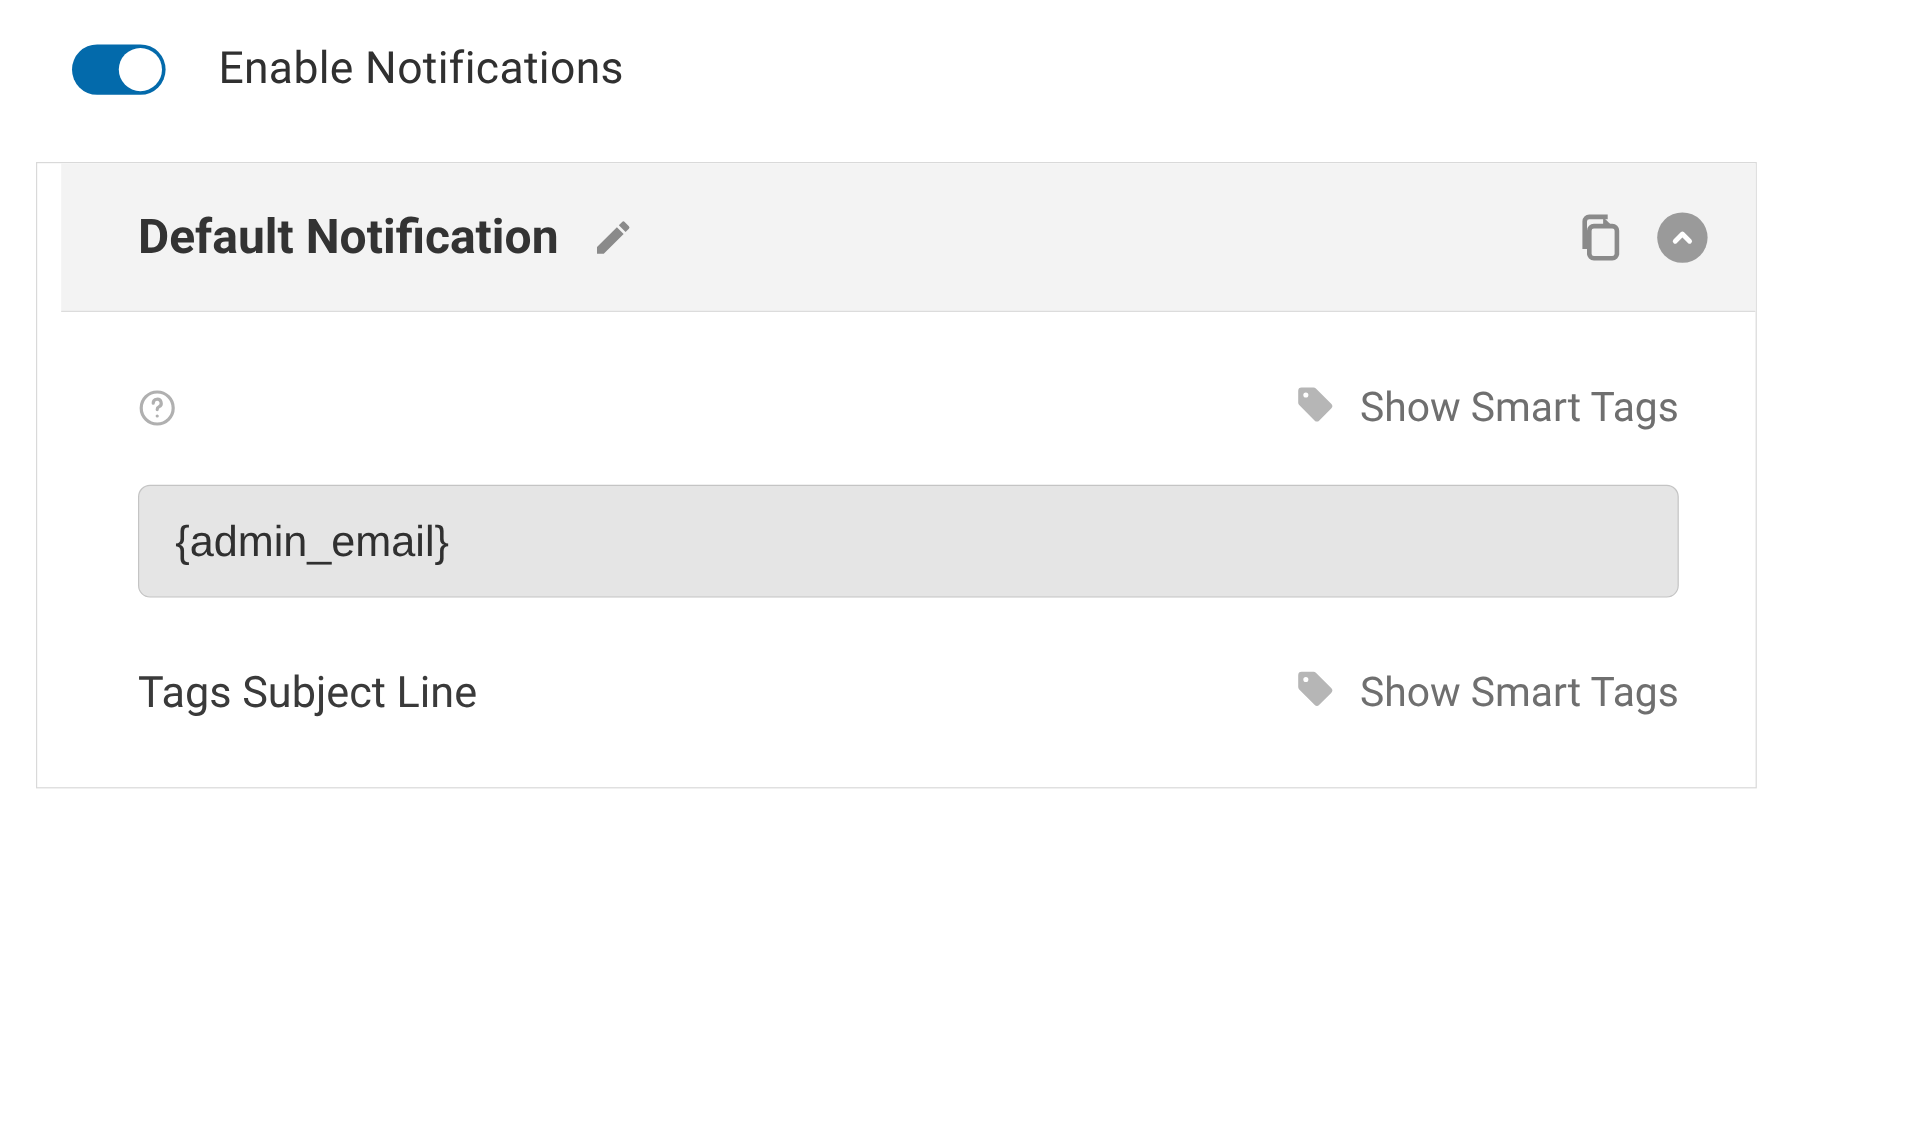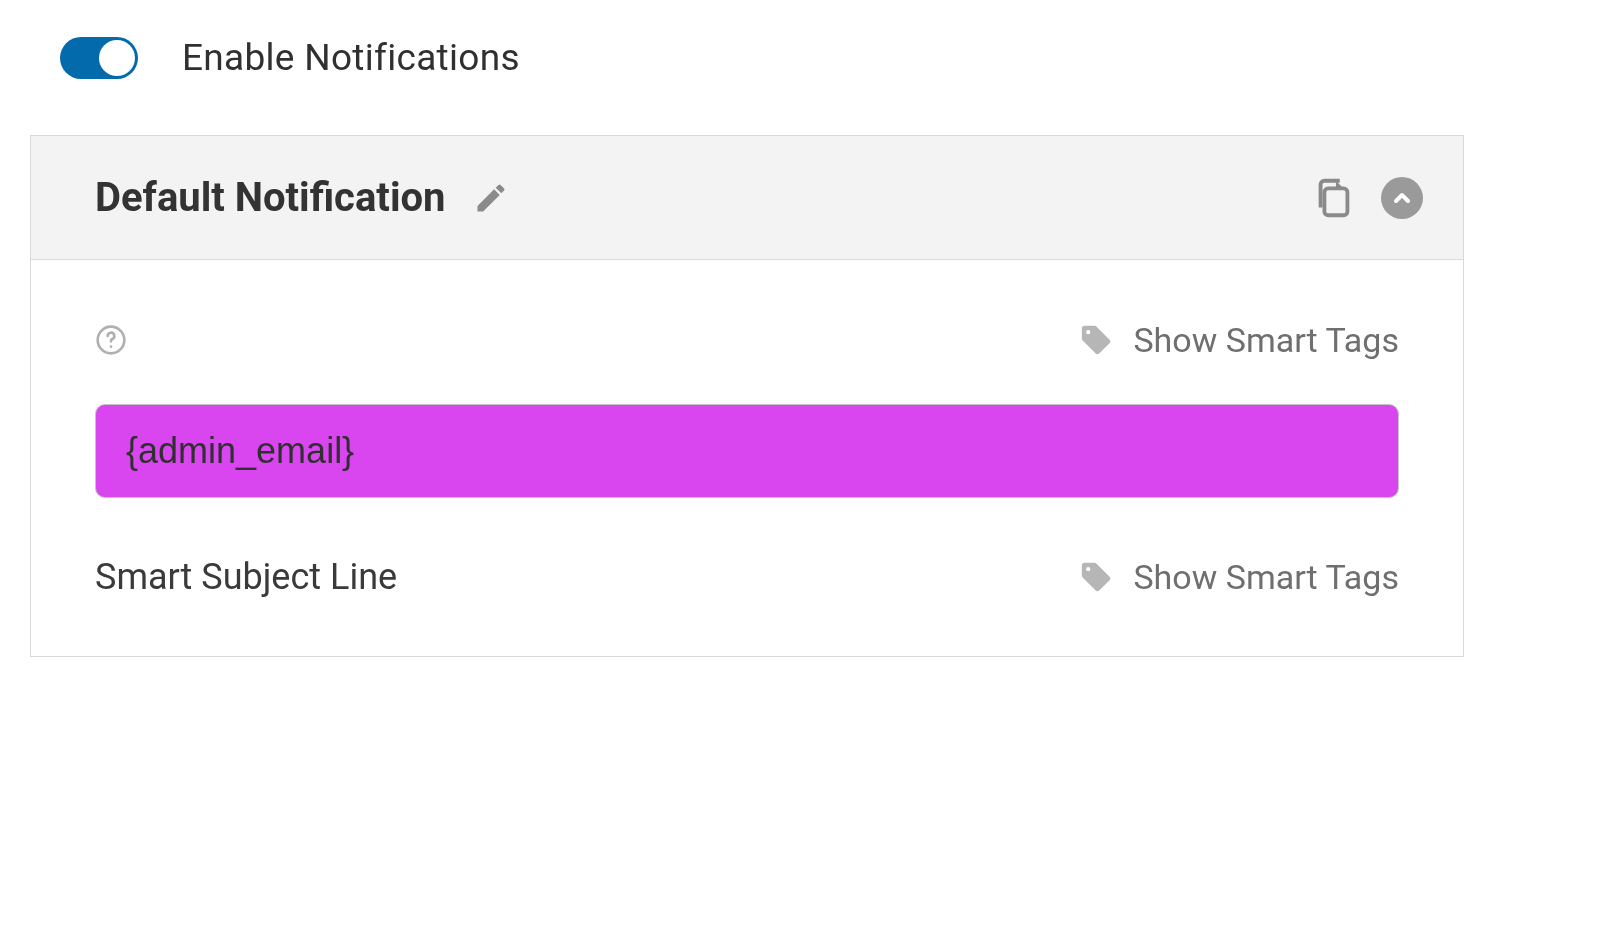--- a/index.html
+++ b/index.html
@@ -46,20 +46,21 @@
     letter-spacing: 0.3px;
   }
 
   
   .panel {
     border: 1.5px solid #d9d9d9;
     background: #ffffff;
     overflow: hidden;
     margin-left: -30px;
     margin-right: 100px;
+    padding-left: 20px;
   }
   .panel-header {
     background: #f3f3f3;
     border-bottom: 1.5px solid #dcdcdc;
     display: flex;
     align-items: center;
     padding: 38px 40px 38px 64px;
   }
   .panel-title {
     font-size: 40px;
@@ -112,35 +113,34 @@
   }
   .help-icon {
     display: inline-flex;
     align-items: center;
     justify-content: center;
     cursor: pointer;
   }
   .field-header-spacer { flex: 1 1 auto; }
   .smart-tags {
     display: inline-flex;
-    align-items: center;
     gap: 20px;
     cursor: pointer;
     color: #808080;
   }
   .smart-tags-text {
     font-size: 34px;
     color: #6f6f6f;
   }
   .text-input {
     width: 100%;
     height: 94px;
     border: 1.5px solid #c4c4c4;
     border-radius: 10px;
-    background: #d946ef;
+    background: #e5e5e5;
     padding: 0 30px;
     font-size: 36px;
     color: #303030;
     outline: none;
   }
   svg { display: block; }
 </style>
 </head>
 <body>
 
@@ -206,21 +206,21 @@
               </svg>
             </span>
             <span class="smart-tags-text">Show Smart Tags</span>
           </span>
         </div>
         <input type="text" class="text-input" value="{admin_email}" style="">
       </div>
 
       <div class="field-group">
         <div class="field-header">
-          <div class="field-label">Smart Subject Line</div>
+          <div class="field-label">Tags Subject Line</div>
           <div class="field-header-spacer"></div>
           <span class="smart-tags">
             <span>
               <svg width="34" height="34" viewBox="0 0 24 24" fill="#b6b6b6">
                 <path d="M21.41 11.58l-9-9A2 2 0 0 0 11 2H4a2 2 0 0 0-2 2v7a2 2 0 0 0 .59 1.41l9 9a2 2 0 0 0 2.83 0l7-7a2 2 0 0 0-.01-2.83zM6.5 8A1.5 1.5 0 1 1 8 6.5 1.5 1.5 0 0 1 6.5 8z"></path>
               </svg>
             </span>
             <span class="smart-tags-text">Show Smart Tags</span>
           </span>
         </div>

